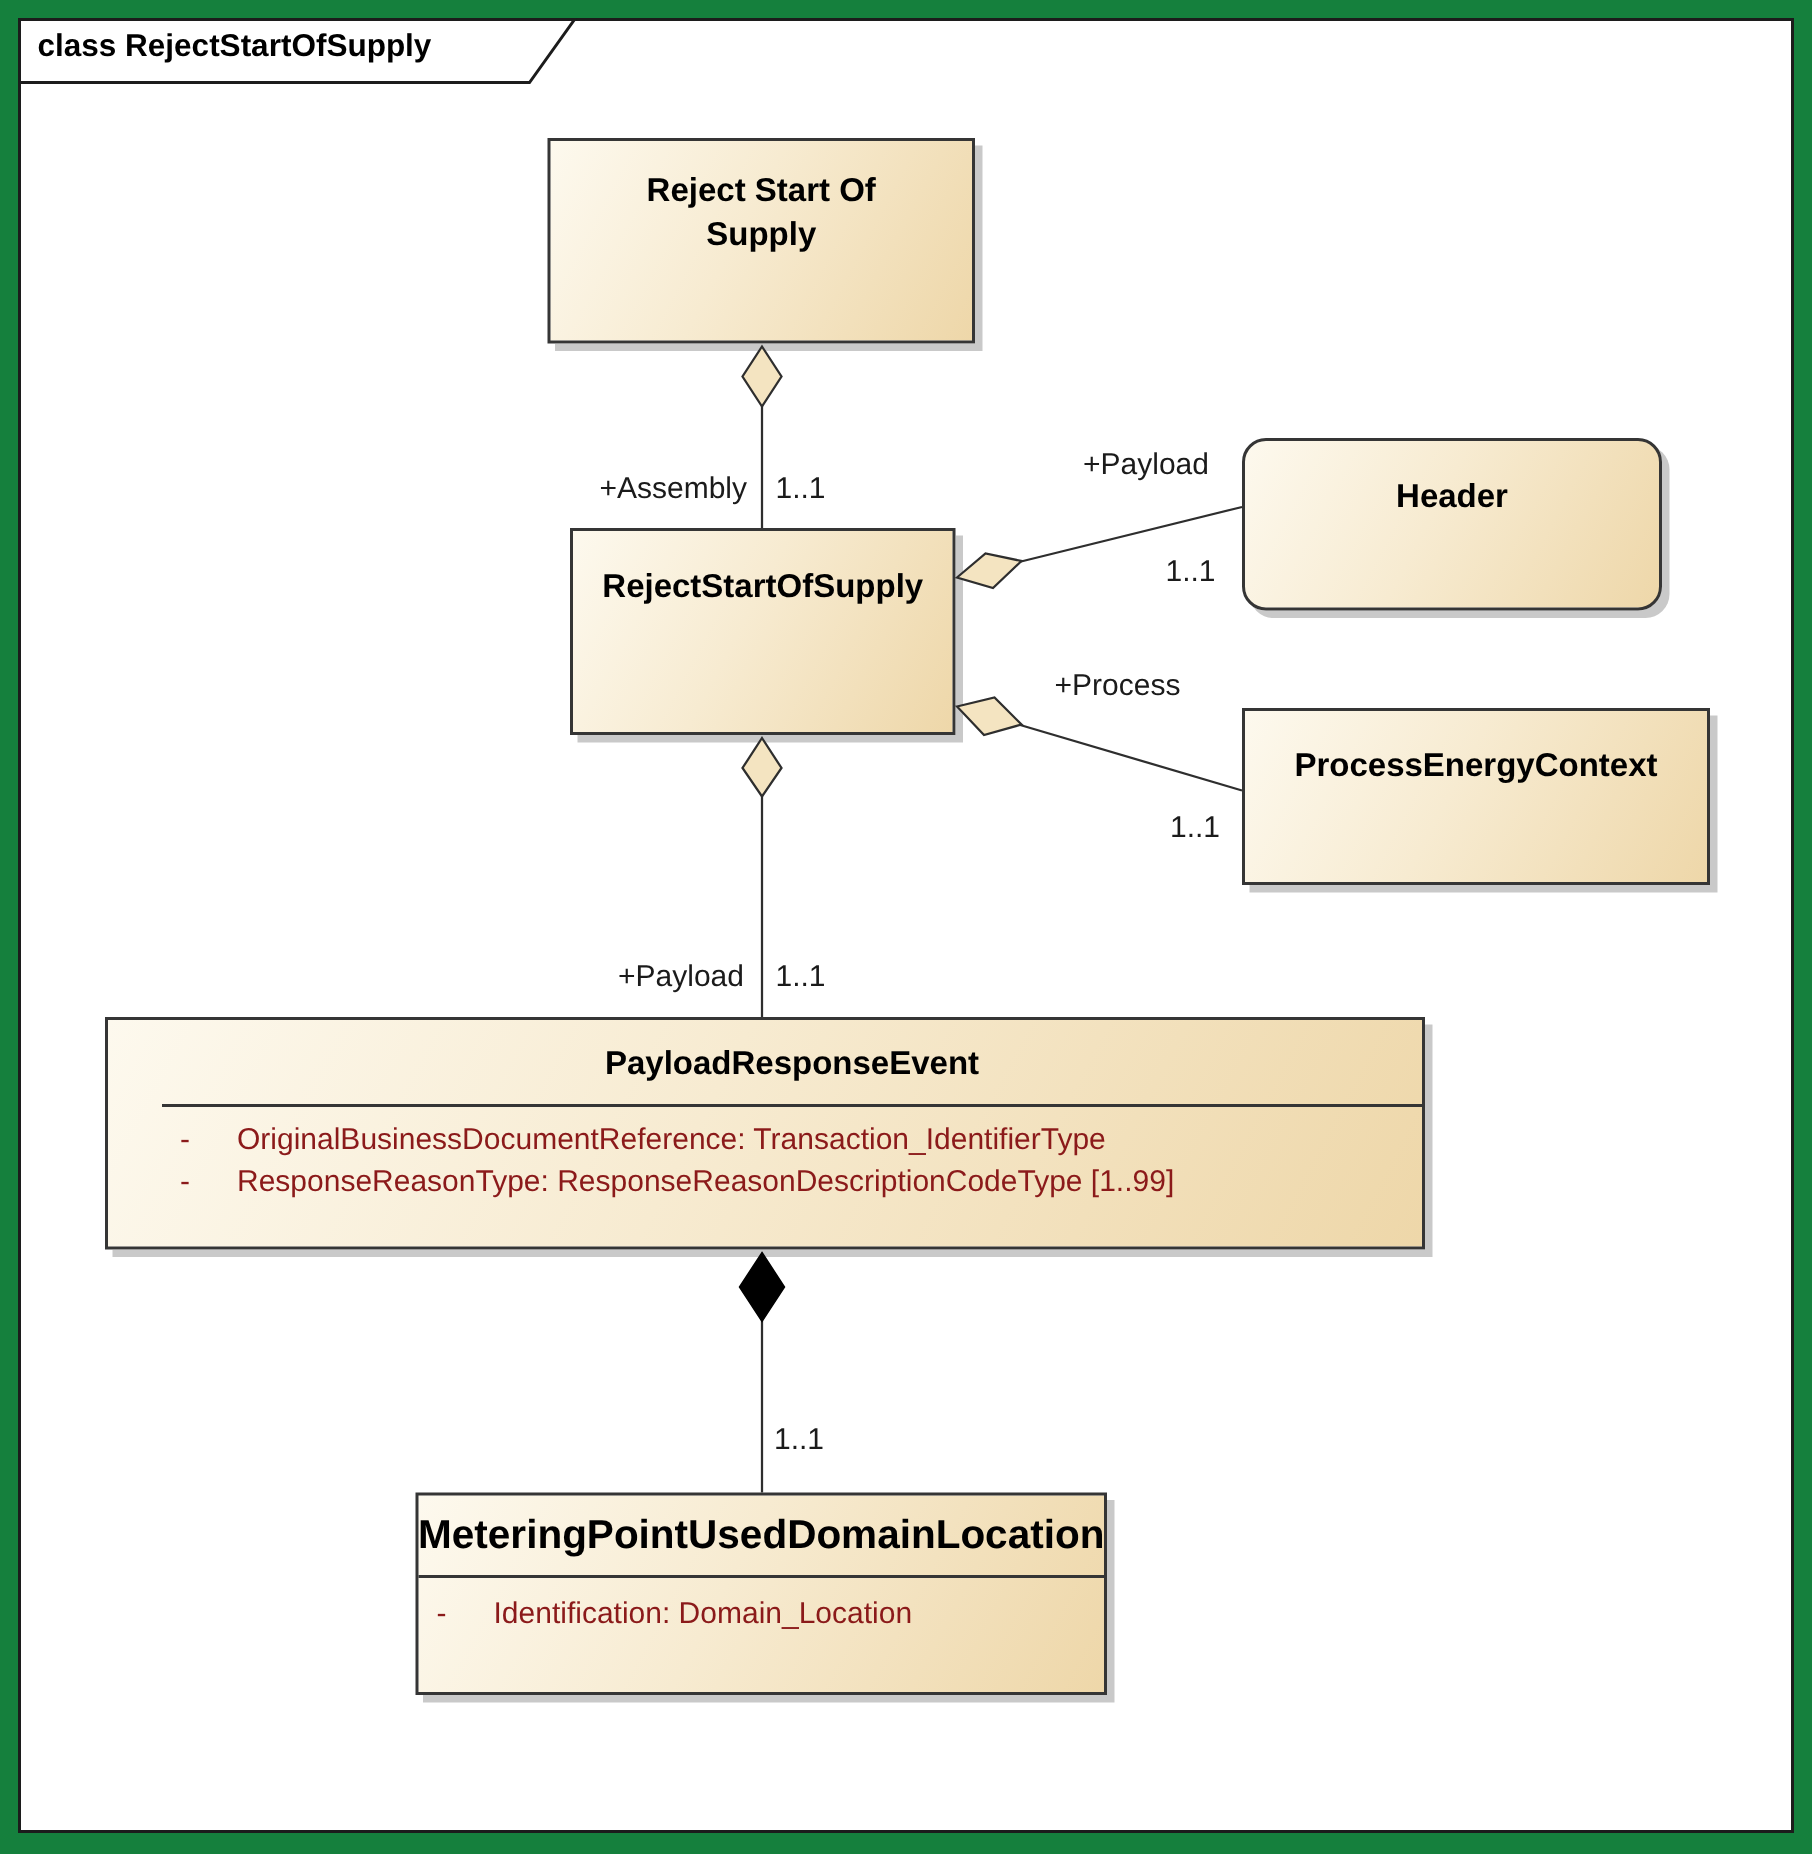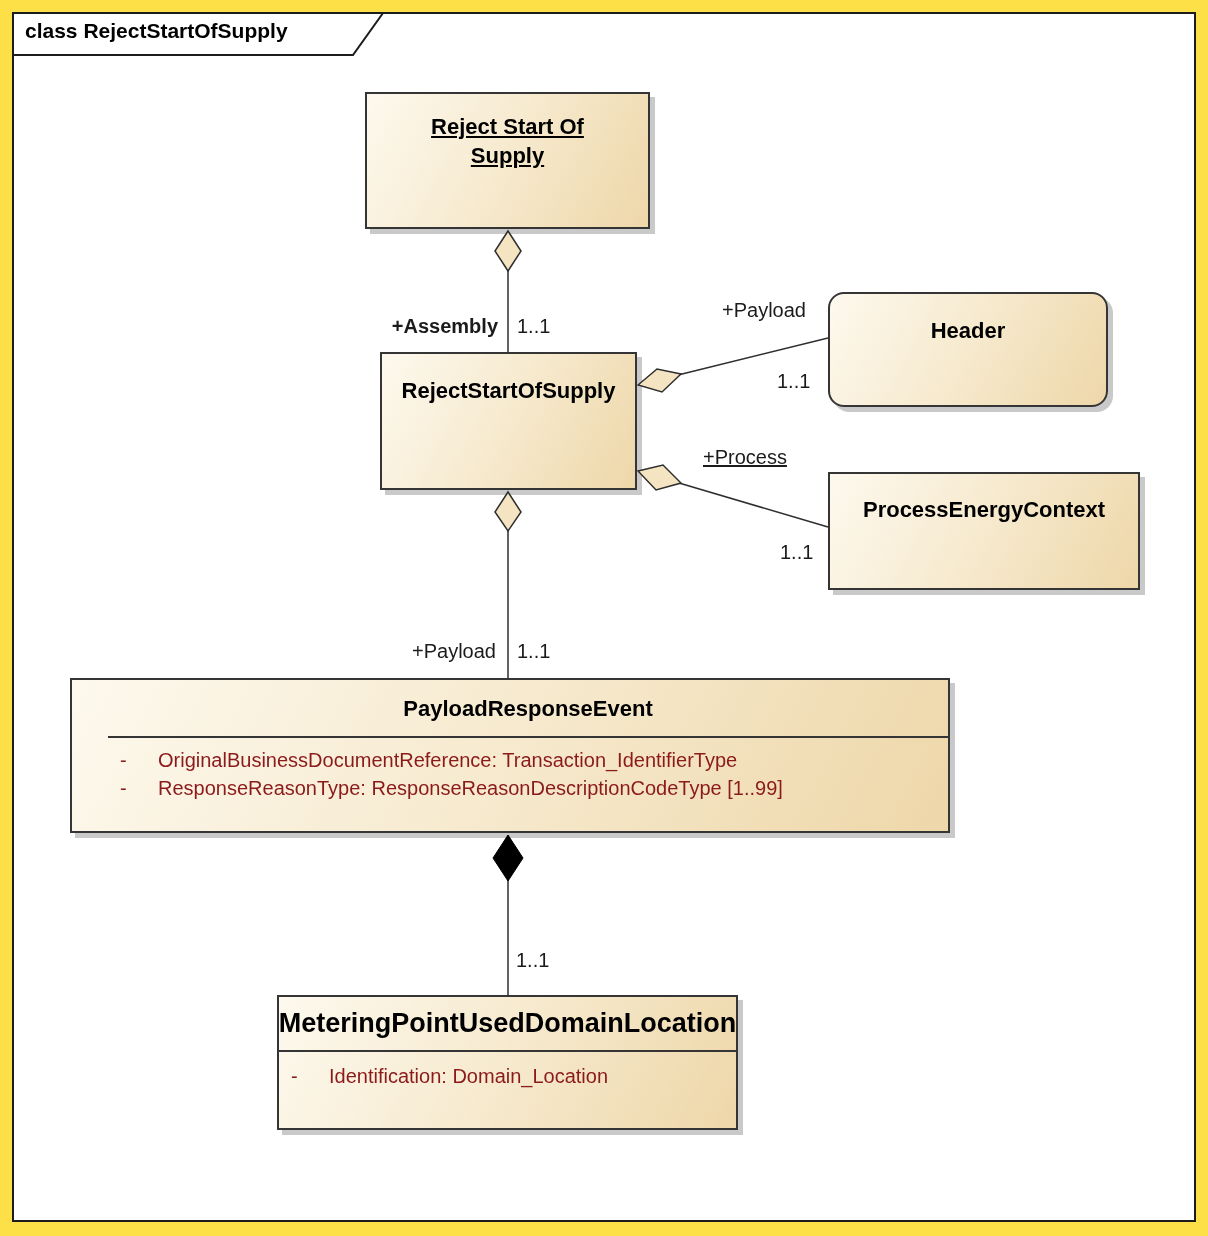--- a/index.html
+++ b/index.html
@@ -3,21 +3,21 @@
 <meta charset="utf-8">
 <style>
   html, body {
     margin: 0; padding: 0;
     background: #ffffff;
     font-family: "Liberation Sans", "DejaVu Sans", sans-serif;
   }
   #canvas {
     position: relative;
     width: 1208px; height: 1236px;
-    background: #fde047;
+    background: #15803d;
     overflow: hidden;
   }
   #frame {
     position: absolute;
     left: 12px; top: 12px;
     width: 1184px; height: 1210px;
     border: 2px solid #1c1c1c;
     box-sizing: border-box;
     background: #ffffff;
   }
@@ -101,21 +101,21 @@
 
     <line x1="508" y1="530" x2="508" y2="678" stroke="#2e2e2e" stroke-width="1.5"></line>
     <polygon points="508,492 521,512 508,531 495,512" fill="#f4e4c1" stroke="#2e2e2e" stroke-width="1.5"></polygon>
 
     <line x1="508" y1="878" x2="508" y2="995" stroke="#2e2e2e" stroke-width="1.5"></line>
     <polygon points="508,835 523,858 508,881 493,858" fill="#000000" stroke="#000000"></polygon>
   </svg>
 
   <div id="tab-label">class RejectStartOfSupply</div>
 
-  <div class="uml-class" style="left:365px; top:92px; width:285px; height:137px; padding-top:18px;text-decoration:underline;">
+  <div class="uml-class" style="left:365px; top:92px; width:285px; height:137px; padding-top:18px;">
     <div class="uml-title">Reject Start Of</div>
     <div class="uml-title">Supply</div>
   </div>
 
   <div class="uml-class" style="left:380px; top:352px; width:257px; height:138px; padding-top:22px;">
     <div class="uml-title">RejectStartOfSupply</div>
   </div>
 
   <div class="uml-class" style="left:828px; top:292px; width:280px; height:115px; padding-top:22px;border-radius:16px;">
     <div class="uml-title">Header</div>
@@ -146,27 +146,27 @@
       <div class="uml-title" style="font-size:27px;text-align:right;">MeteringPointUsedDomainLocation</div>
     </div>
     <div class="uml-attrs" style="padding-top:10px;">
       <div class="attr-row">
         <span class="attr-dash">-</span>
         <span class="attr-text">Identification: Domain_Location</span>
       </div>
     </div>
   </div>
 
-  <div class="conn-label right-align" style="left:362px; top:313px; width:136px;font-weight:bold;">+Assembly</div>
+  <div class="conn-label right-align" style="left:362px; top:313px; width:136px;">+Assembly</div>
   <div class="conn-label" style="left:517px; top:313px;">1..1</div>
 
   <div class="conn-label" style="left:722px; top:297px;">+Payload</div>
   <div class="conn-label" style="left:777px; top:368px;">1..1</div>
 
-  <div class="conn-label" style="left:703px; top:444px;text-decoration:underline;">+Process</div>
+  <div class="conn-label" style="left:703px; top:444px;">+Process</div>
   <div class="conn-label" style="left:780px; top:539px;">1..1</div>
 
   <div class="conn-label right-align" style="left:360px; top:638px; width:136px;">+Payload</div>
   <div class="conn-label" style="left:517px; top:638px;">1..1</div>
 
   <div class="conn-label" style="left:516px; top:947px;">1..1</div>
 
 </div>
 
 </body></html>

